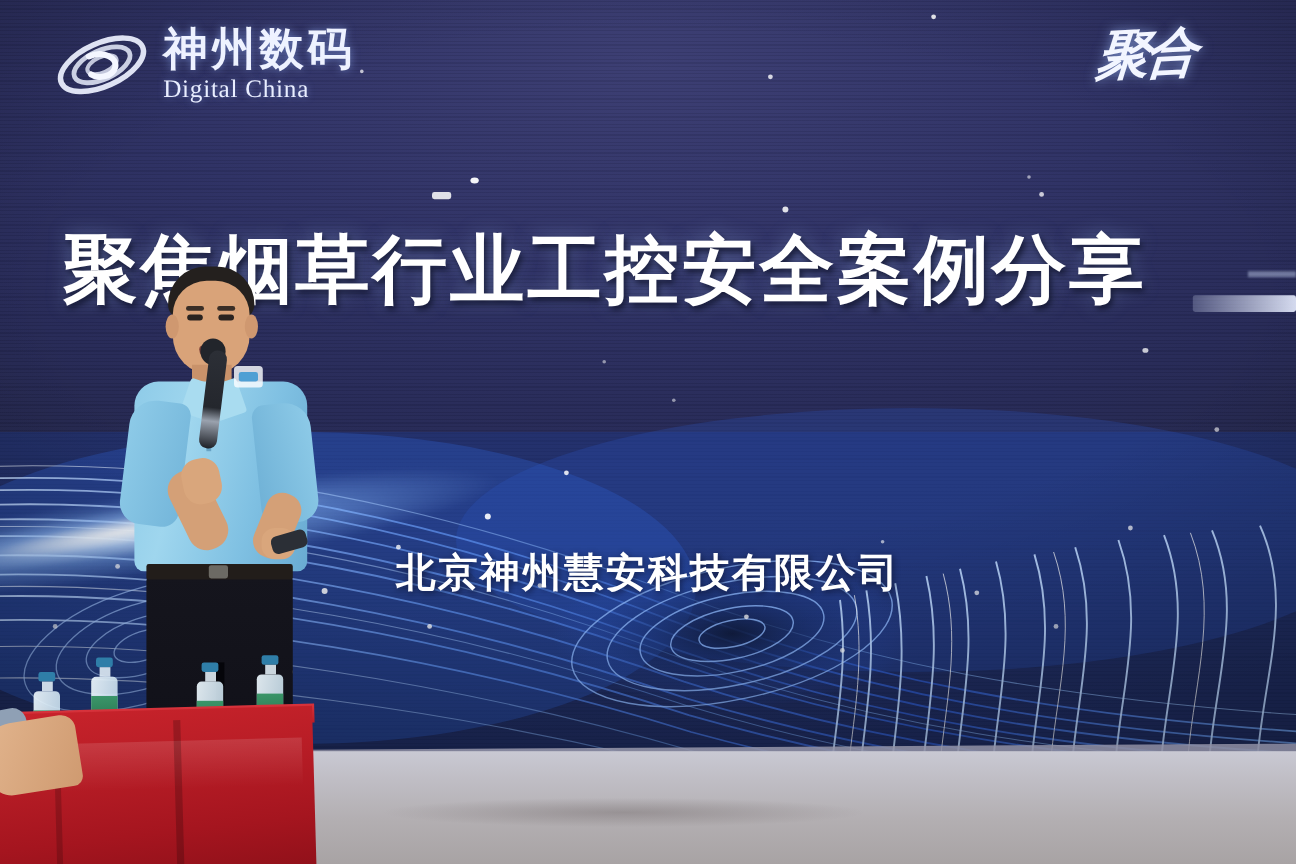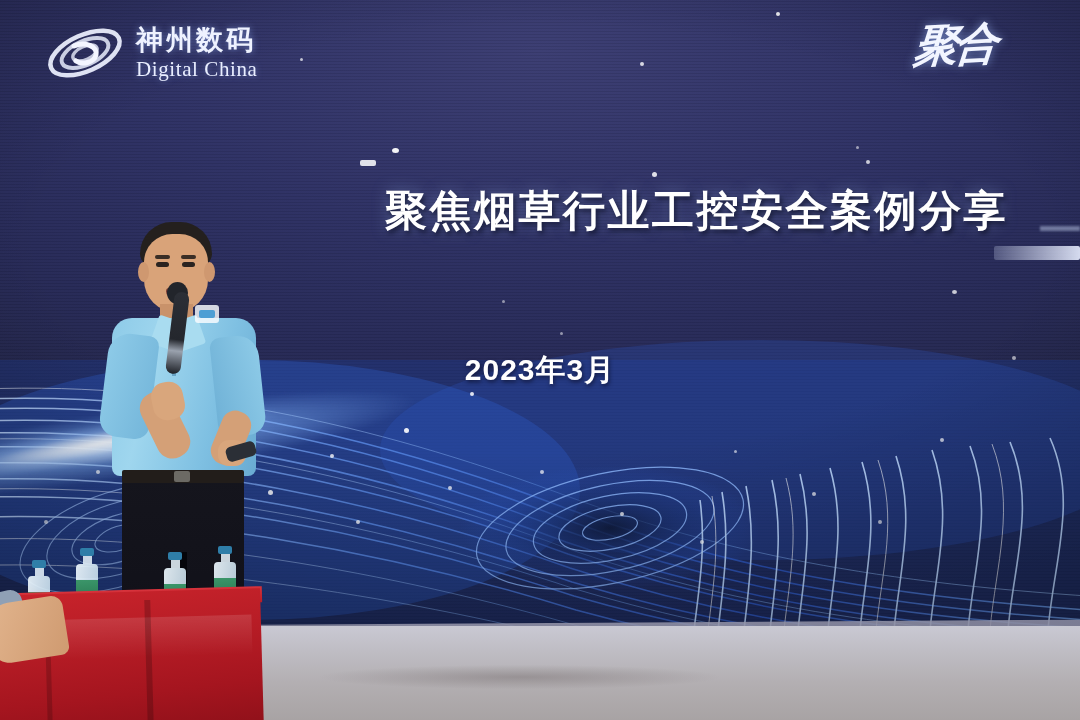--- a/index.html
+++ b/index.html
@@ -53,21 +53,21 @@
   .edge-bar2{
     position:absolute;right:0;top:226px;width:40px;height:5px;
     background:rgba(200,212,242,.45);filter:blur(1px);
   }
 
   
   .logo-dc{position:absolute;left:44px;top:22px;display:flex;align-items:center;gap:10px;}
   .dc-mark{width:82px;height:62px;}
   .dc-text{display:flex;flex-direction:column;line-height:1;}
   .dc-cn{
-    color:#eef2ff;font-size:27px;font-weight:700;letter-spacing:3px;
+    color:#eef2ff;font-size:37px;font-weight:700;letter-spacing:3px;
     text-shadow:0 0 7px rgba(150,180,255,.55);
   }
   .dc-en{
     color:#e9eeff;font-size:21px;font-weight:400;letter-spacing:.6px;margin-top:5px;
     font-family:"Liberation Serif","DejaVu Serif",serif;
     text-shadow:0 0 6px rgba(150,180,255,.5);
   }
 
   .logo-right{position:absolute;right:26px;top:16px;text-align:right;}
   .jh-cal{
@@ -79,22 +79,22 @@
     display:inline-block;
     margin-right:60px;
   }
   .jh-sub{
     color:#f4f7ff;font-size:27px;font-weight:700;letter-spacing:4px;margin-top:-4px;
     text-shadow:0 0 9px rgba(150,185,255,.6);
   }
 
   
   .slide-title{
-    position:absolute;left:0;top:183px;width:1008px;text-align:right;
-    color:#ffffff;font-size:42px;font-weight:700;letter-spacing:2.5px;
+    position:absolute;left:0;top:183px;width:1008px;text-align:center;
+    color:#ffffff;font-size:62px;font-weight:700;letter-spacing:2.5px;
     text-shadow:2px 3px 5px rgba(10,12,34,.75), 0 0 16px rgba(170,200,255,.35);
   }
   .slide-date{
     position:absolute;left:0;top:350px;width:1080px;text-align:center;
     color:#ffffff;font-size:30px;font-weight:700;letter-spacing:1px;
     text-shadow:1px 2px 4px rgba(10,12,34,.7);
   }
   .slide-company{
     position:absolute;left:0;top:455px;width:1080px;text-align:center;
     color:#ffffff;font-size:33px;font-weight:700;letter-spacing:2px;
@@ -362,21 +362,21 @@
       <span class="dc-cn">神州数码</span>
       <span class="dc-en">Digital China</span>
     </div>
   </div>
 
   <div class="logo-right">
     <div class="jh-cal">聚合</div>
   </div>
 
   <div class="slide-title">聚焦烟草行业工控安全案例分享</div>
-  <div class="slide-date">2023年3月</div>
+  <div class="slide-company">北京神州慧安科技有限公司</div>
 
   <div class="speaker">
     <div class="sp-legs"></div>
     <div class="sp-legsplit"></div>
     <div class="sp-hair"></div>
     <div class="sp-head"></div>
     <div class="sp-ear-l"></div>
     <div class="sp-ear-r"></div>
     <div class="sp-brow-l"></div>
     <div class="sp-brow-r"></div>

